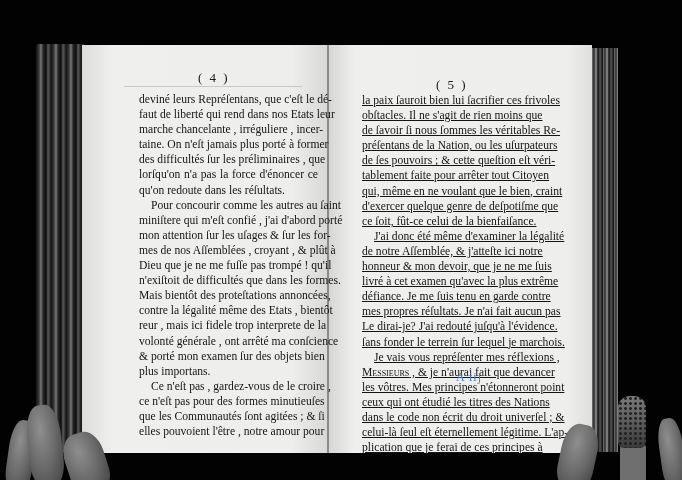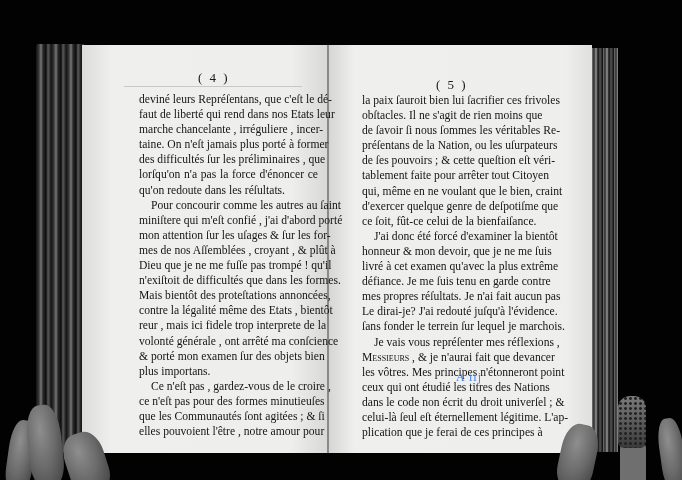--- a/index.html
+++ b/index.html
@@ -37,21 +37,21 @@
     .text-block {
       position: absolute; font-size: 11.6px; line-height: 15.1px; color: #141414;
       text-align: justify; text-align-last: justify;
     }
     .text-block .line { display: block; white-space: nowrap; text-align: justify; text-align-last: justify; height: 15.1px; }
     .text-block .line.last { text-align-last: left; }
     .text-block .line.indent { padding-left: 12px; }
     .sc { font-variant: small-caps; margin-top: 37px; }
 
     .left-text { left: 139px; top: 92px; width: 179px; }
-    .right-text { left: 362px; top: 93px; width: 178px; }
+    .right-text { left: 362px; top: 93px; width: 178px; text-decoration: underline; }
 
     .signature {
       position: absolute; left: 456px; top: 370px; font-size: 12px; color: #3b82f6; letter-spacing: 1px;
     }
 
     .headline-rule {
       position: absolute; left: 124px; top: 86px; width: 178px; height: 1px; background: #c8c8c8;
     }
 
     
@@ -112,21 +112,22 @@
   <div class="text-block right-text" id="right-text">
       <span class="line">la paix ſauroit bien lui ſacrifier ces frivoles</span>
       <span class="line">obſtacles. Il ne s'agit de rien moins que</span>
       <span class="line">de ſavoir ſi nous ſommes les véritables Re-</span>
       <span class="line">préſentans de la Nation, ou les uſurpateurs</span>
       <span class="line">de ſes pouvoirs ; &amp; cette queſtion eſt véri-</span>
       <span class="line">tablement faite pour arrêter tout Citoyen</span>
       <span class="line">qui, même en ne voulant que le bien, craint</span>
       <span class="line">d'exercer quelque genre de deſpotiſme que</span>
       <span class="line last">ce ſoit, fût-ce celui de la bienfaiſance.</span>
-      <span class="line indent">J'ai donc été forcé d'examiner la bientôt</span>
+      <span class="line indent">J'ai donc été même d'examiner la légalité</span>
+      <span class="line">de notre Aſſemblée, &amp; j'atteſte ici notre</span>
       <span class="line">honneur &amp; mon devoir, que je ne me ſuis</span>
       <span class="line">livré à cet examen qu'avec la plus extrême</span>
       <span class="line">défiance. Je me ſuis tenu en garde contre</span>
       <span class="line">mes propres réſultats. Je n'ai fait aucun pas</span>
       <span class="line last">Le dirai-je? J'ai redouté juſqu'à l'évidence.</span>
       <span class="line">ſans fonder le terrein ſur lequel je marchois.</span>
       <span class="line indent">Je vais vous repréſenter mes réflexions ,</span>
       <span class="line"><span class="sc">Messieurs</span> , &amp; je n'aurai fait que devancer</span>
       <span class="line">les vôtres. Mes principes n'étonneront point</span>
       <span class="line">ceux qui ont étudié les titres des Nations</span>

